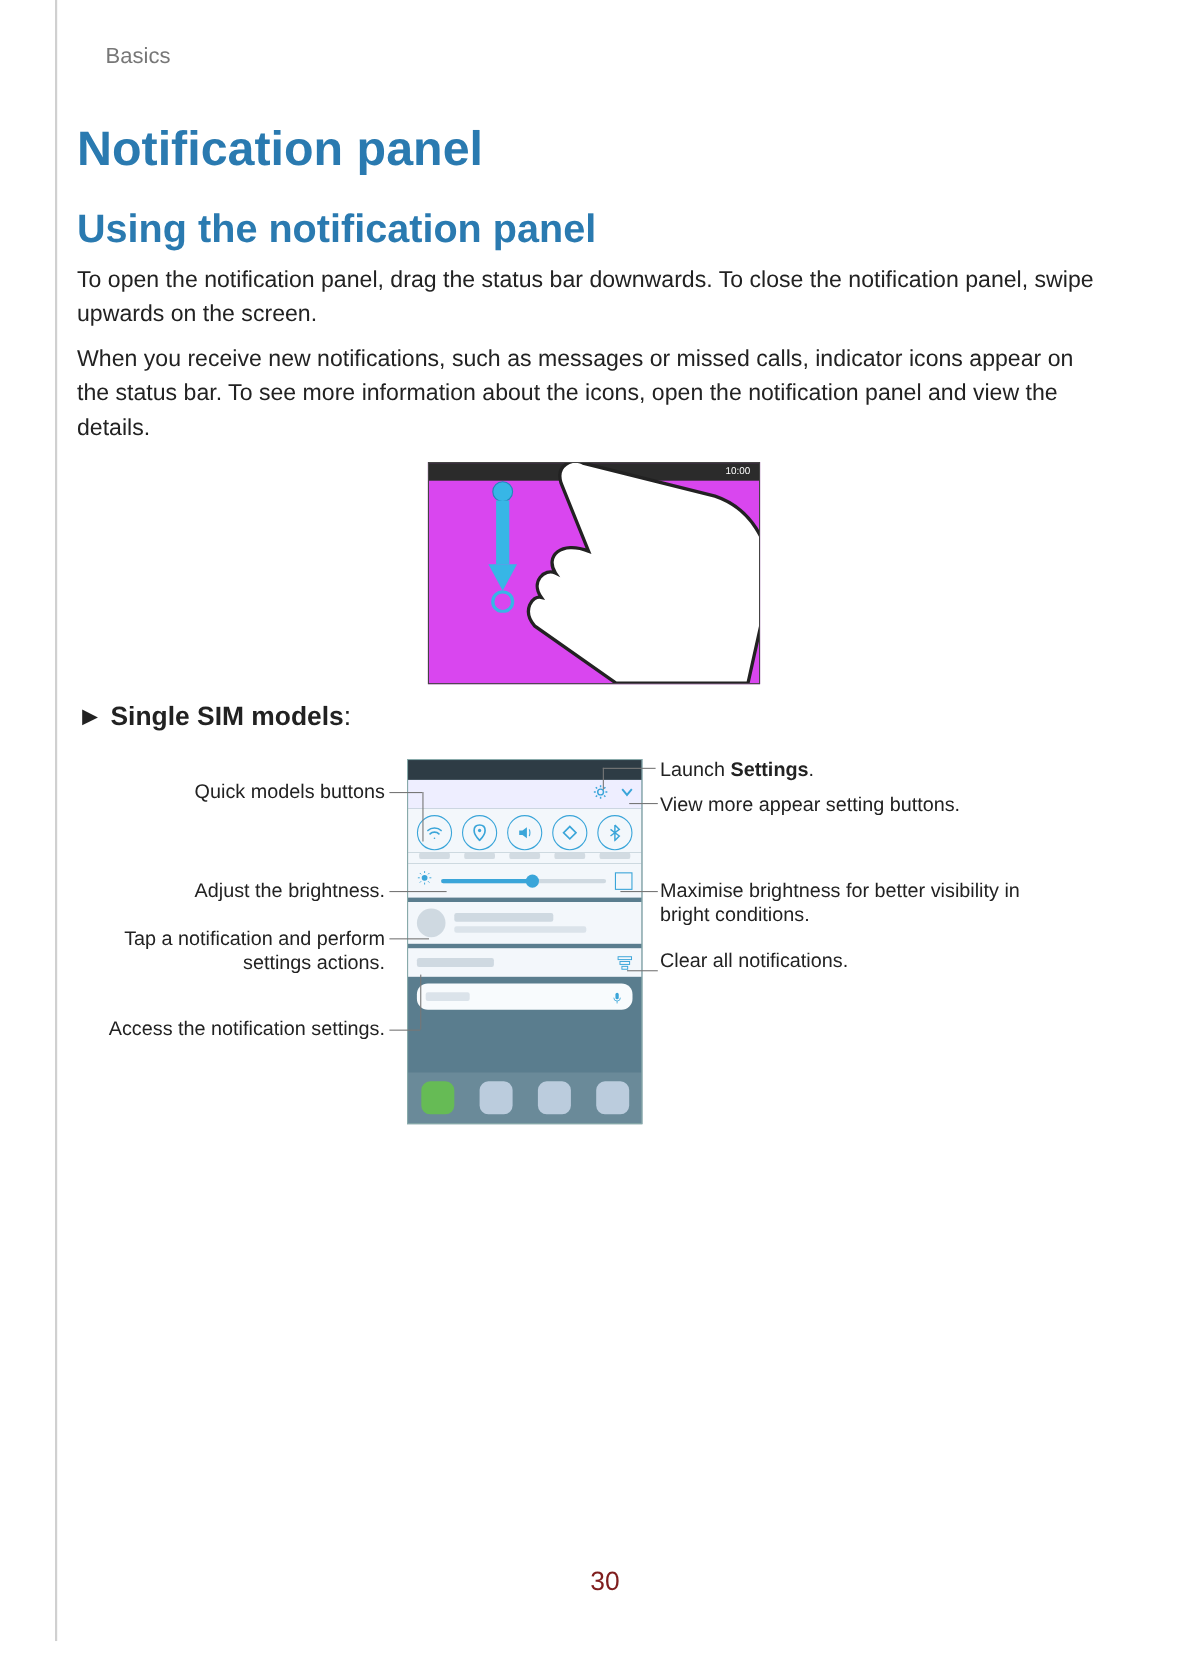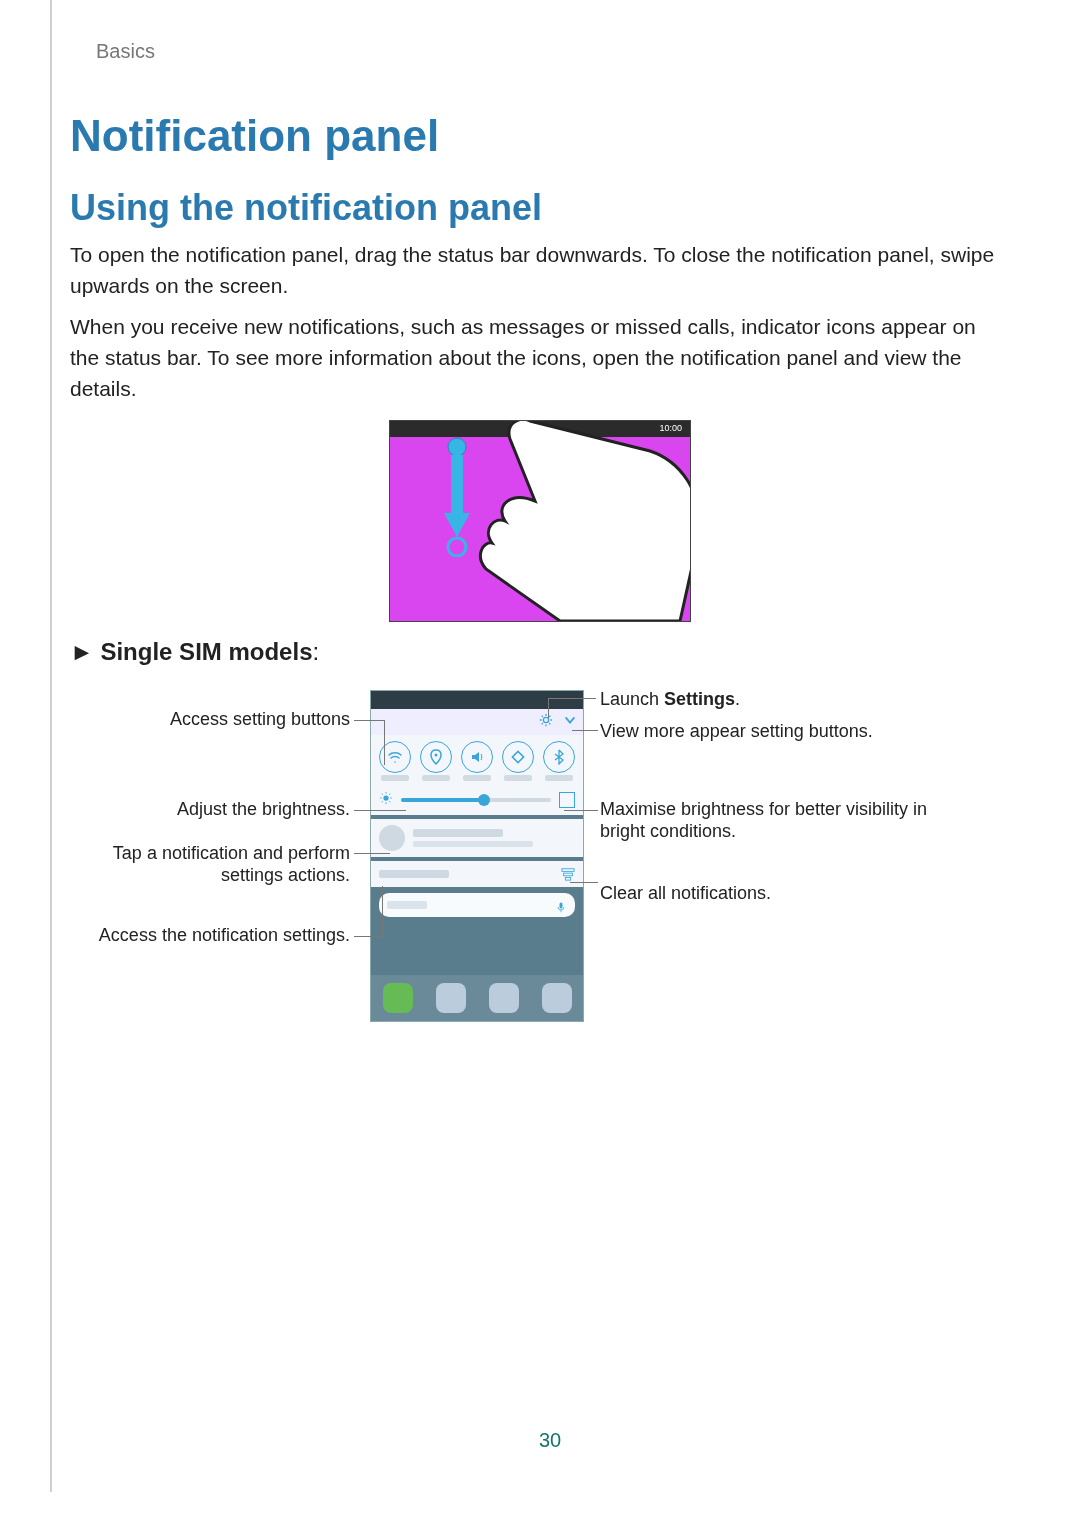--- a/index.html
+++ b/index.html
@@ -12,21 +12,21 @@
 }
 html,body{margin:0;padding:0;background:var(--bg);color:var(--text);font-family:"Segoe UI","Helvetica Neue",Arial,sans-serif;}
 .page{width:1080px;height:1492px;position:relative;box-sizing:border-box;padding:40px 70px 0 70px;}
 .margin-rule{position:absolute;left:50px;top:0;bottom:0;width:2px;background:#d0d0d0;}
 .running{font-size:20px;color:#777;margin-left:26px;}
 h1{color:var(--accent);font-weight:600;font-size:44px;margin:48px 0 16px 0;}
 h2{color:var(--accent);font-weight:600;font-size:36px;margin:26px 0 6px 0;}
 p.body{font-size:21px;line-height:31px;margin:10px 0;}
 .arrow-line{font-size:24px;font-weight:bold;margin-top:6px;}
 .arrow-line .norm{font-weight:normal;}
-.page-num{position:absolute;bottom:40px;left:0;right:0;text-align:center;font-size:20px;color:#0f766e;padding-left:20px;}
+.page-num{position:absolute;bottom:40px;left:0;right:0;text-align:center;font-size:24px;color:#7f1d1d;padding-left:20px;}
 
 
 .illus1{width:300px;height:200px;margin:16px auto;border:1px solid #444;position:relative;overflow:hidden;background:#d946ef;}
 .illus1 .statusbar{position:absolute;top:0;left:0;right:0;height:16px;background:#2b2b2b;}
 .illus1 .batt{position:absolute;top:2px;right:8px;font-size:9px;color:#fff;}
 .illus1 .arrow{position:absolute;left:50px;top:16px;width:34px;height:120px;}
 .illus1 .arrow svg{width:100%;height:100%;}
 .illus1 .hand{position:absolute;right:-20px;top:-10px;width:260px;height:220px;}
 .illus1 .hand svg{width:100%;height:100%;}
 
@@ -188,21 +188,21 @@
             </svg></span>
       </div>
       <div class="dock">
         <div class="app" style="background:#6b5"></div>
         <div class="app"></div>
         <div class="app"></div>
         <div class="app"></div>
       </div>
     </div>
 
-    <div class="callout left" style="left:0;top:18px;width:280px;">Access setting buttons</div>
+    <div class="callout left" style="left:0;top:18px;width:280px;">Quick models buttons</div>
     <div class="leader" style="left:284px;top:30px;width:30px;"></div>
     <div class="leader v" style="left:314px;top:30px;height:45px;"></div>
 
     <div class="callout left" style="left:0;top:108px;width:280px;">Adjust the brightness.</div>
     <div class="leader" style="left:284px;top:120px;width:52px;"></div>
 
     <div class="callout left" style="left:0;top:152px;width:280px;">Tap a notification and perform settings actions.</div>
     <div class="leader" style="left:284px;top:163px;width:36px;"></div>
 
     <div class="callout left" style="left:0;top:234px;width:280px;">Access the notification settings.</div>
@@ -214,18 +214,18 @@
     </div>
     <div class="leader v" style="left:478px;top:8px;height:20px;"></div>
     <div class="leader" style="left:478px;top:8px;width:48px;"></div>
 
     <div class="callout" style="left:530px;top:30px;width:320px;">View more appear setting buttons.</div>
     <div class="leader" style="left:502px;top:40px;width:26px;"></div>
 
     <div class="callout" style="left:530px;top:108px;width:340px;">Maximise brightness for better visibility in bright conditions.</div>
     <div class="leader" style="left:494px;top:120px;width:34px;"></div>
 
-    <div class="callout" style="left:530px;top:192px;width:320px;">Clear all notifications.</div>
+    <div class="callout" style="left:530px;top:172px;width:320px;">Clear all notifications.</div>
     <div class="leader" style="left:500px;top:192px;width:28px;"></div>
   </div>
 
   <div class="page-num">30</div>
 </div>
 
 </body></html>

